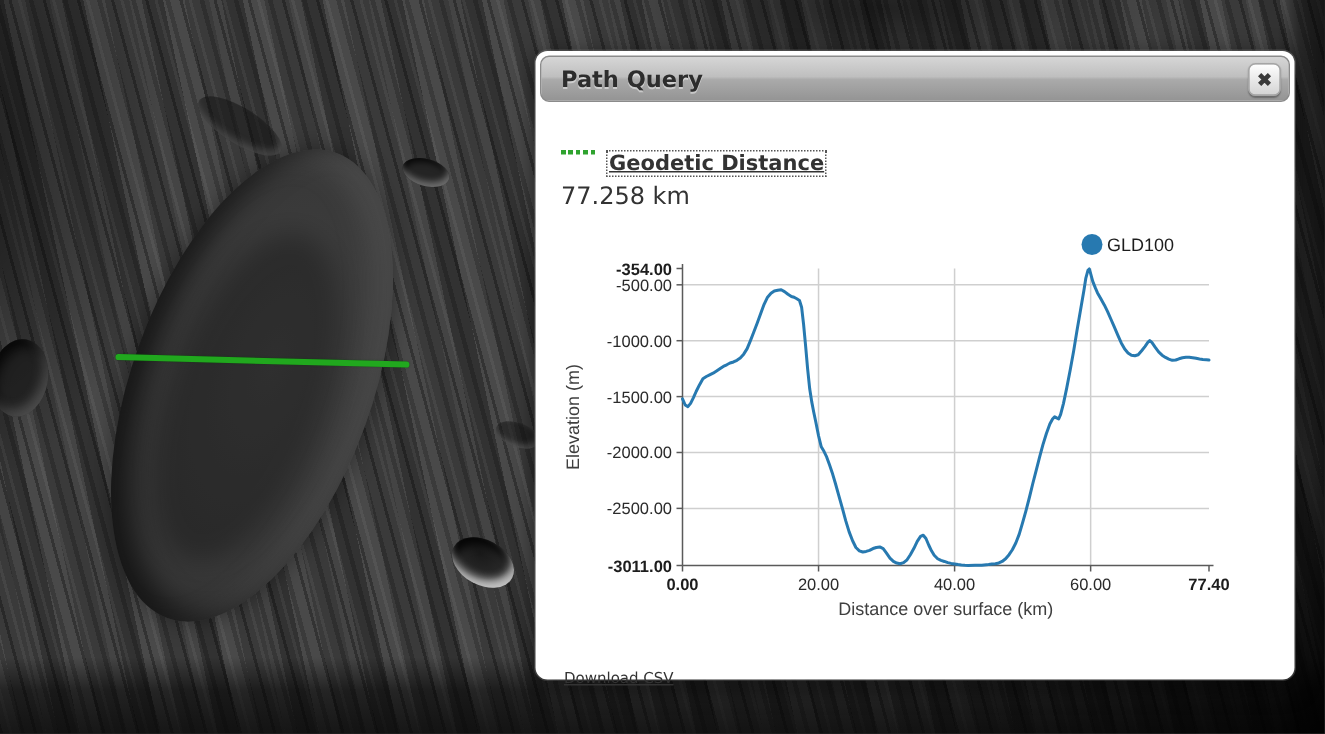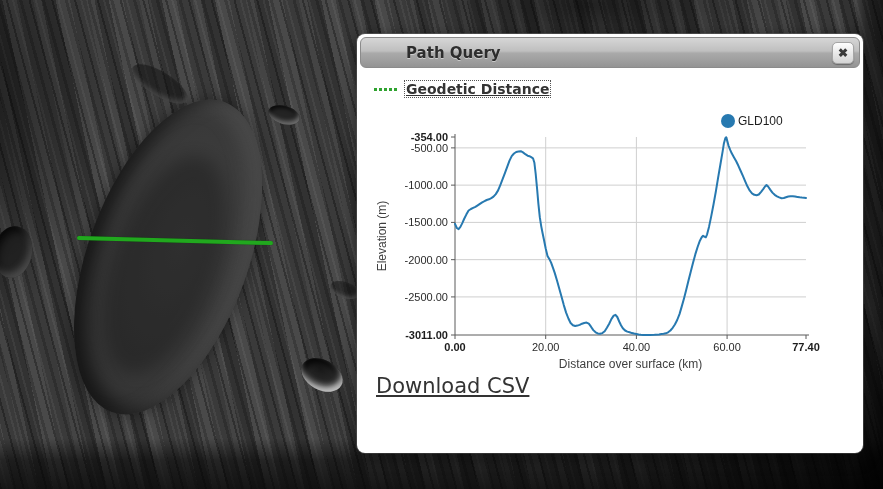--- a/index.html
+++ b/index.html
@@ -37,37 +37,37 @@
       linear-gradient(to bottom, rgba(0,0,0,0) 438px, rgba(0,0,0,.5) 460px, rgba(8,8,8,.78) 100%);}
   .green-path{position:absolute;left:77px;top:236px;width:196px;height:4px;border-radius:2px;
     transform:rotate(1.5deg);transform-origin:left center;box-shadow:0 0 1px rgba(0,70,0,.7);}
 
   
   .dialog{position:absolute;left:357px;top:34px;width:506px;height:419px;box-sizing:border-box;
     background:#fff;border-radius:8px;padding:3px;box-shadow:0 4px 16px rgba(0,0,0,.6), 0 0 0 1px rgba(120,120,120,.55);}
   .dialog-header{position:relative;height:31px;border-radius:6px;box-sizing:border-box;
     background:linear-gradient(#d6d6d6,#bfbfbf 45%,#aaa 52%,#949494);
     border:1px solid #8b8b8b;display:flex;align-items:center;padding:0 6px 0 13px;}
-  .dialog-title{font-family:"DejaVu Sans",sans-serif;font-weight:bold;font-size:15px;color:#2d2d2d;text-shadow:0 1px 0 rgba(255,255,255,.45);margin-left:32px;}
+  .dialog-title{font-family:"DejaVu Sans",sans-serif;font-weight:bold;font-size:15px;color:#2d2d2d;text-shadow:0 1px 0 rgba(255,255,255,.45);}
   .close-btn{position:absolute;right:5px;top:4px;width:22px;height:22px;border-radius:5px;padding:0;
     background:linear-gradient(#fefefe,#d4d4d4);border:1px solid #a5a5a5;box-shadow:0 1px 1px rgba(0,0,0,.3);
     color:#3a3a3a;font-size:12px;font-weight:bold;line-height:20px;text-align:center;cursor:pointer;}
   .dialog-body{padding:12px 14px 0 14px;font-family:"DejaVu Sans",sans-serif;}
-  .measure-row{display:flex;align-items:center;gap:7px;font-size:13px;white-space:nowrap;}
+  .measure-row{display:flex;gap:7px;font-size:13px;white-space:nowrap;margin-top:20px;}
   .dash-swatch{width:23px;height:3px;flex:0 0 auto;
     background:repeating-linear-gradient(90deg,#2fa32f 0 3px,rgba(0,0,0,0) 3px 5px);}
   .measure-label{font-weight:bold;font-size:14px;color:#333;text-decoration:underline;border:1px dotted #555;padding:0 1px;cursor:pointer;}
   .measure-desc{color:#454545;font-size:13px;}
   .measure-value{font-size:16px;color:#333;margin-top:3px;}
   #chart{display:block;margin-top:14px;}
   .tick{font:11px "Liberation Sans",sans-serif;fill:#2b2b2b;}
   .tickb{font:bold 11px "Liberation Sans",sans-serif;fill:#1d1d1d;}
   .axis-title{font:12px "Liberation Sans",sans-serif;fill:#3f3f3f;}
   .legend-text{font:12px "Liberation Sans",sans-serif;fill:#1d1d1d;}
-  .download{display:inline-block;margin:0 0 0 2px;font-size:21px;color:#333;text-decoration:underline;cursor:pointer;}
+  .download{display:inline-block;margin:31px 0 0 2px;font-size:10px;color:#333;text-decoration:underline;cursor:pointer;}
 </style>
 </head>
 <body>
 
 <div class="stage">
   <div class="map-texture"></div>
   <div class="crater crater-big"></div>
   <div class="crater crater-big-floor"></div>
   <div class="crater crater-d"></div>
   <div class="crater crater-b"></div>
@@ -80,20 +80,21 @@
   <div class="dialog">
     <div class="dialog-header">
       <span class="dialog-title">Path Query</span>
       <button class="close-btn"><span>✖</span></button>
     </div>
     <div class="dialog-body">
       <div class="measure-row">
         <span class="dash-swatch"></span>
         <a class="measure-label">Geodetic Distance</a>
       </div>
+      <div class="measure-value">77.258 km</div>
       <svg id="chart" width="478" height="262">
           <line x1="171.69767441860466" y1="25" x2="171.69767441860466" y2="223" stroke="#cfcfcf" stroke-width="1"></line>
           <line x1="262.3953488372093" y1="25" x2="262.3953488372093" y2="223" stroke="#cfcfcf" stroke-width="1"></line>
           <line x1="353.09302325581393" y1="25" x2="353.09302325581393" y2="223" stroke="#cfcfcf" stroke-width="1"></line>
           <line x1="81" y1="35.87993978170869" x2="432" y2="35.87993978170869" stroke="#cfcfcf" stroke-width="1"></line>
           <line x1="81" y1="73.14000752728641" x2="432" y2="73.14000752728641" stroke="#cfcfcf" stroke-width="1"></line>
           <line x1="81" y1="110.40007527286413" x2="432" y2="110.40007527286413" stroke="#cfcfcf" stroke-width="1"></line>
           <line x1="81" y1="147.66014301844186" x2="432" y2="147.66014301844186" stroke="#cfcfcf" stroke-width="1"></line>
           <line x1="81" y1="184.92021076401957" x2="432" y2="184.92021076401957" stroke="#cfcfcf" stroke-width="1"></line>
           <line x1="81" y1="22" x2="81" y2="223" stroke="#5a5a5a" stroke-width="1"></line>

